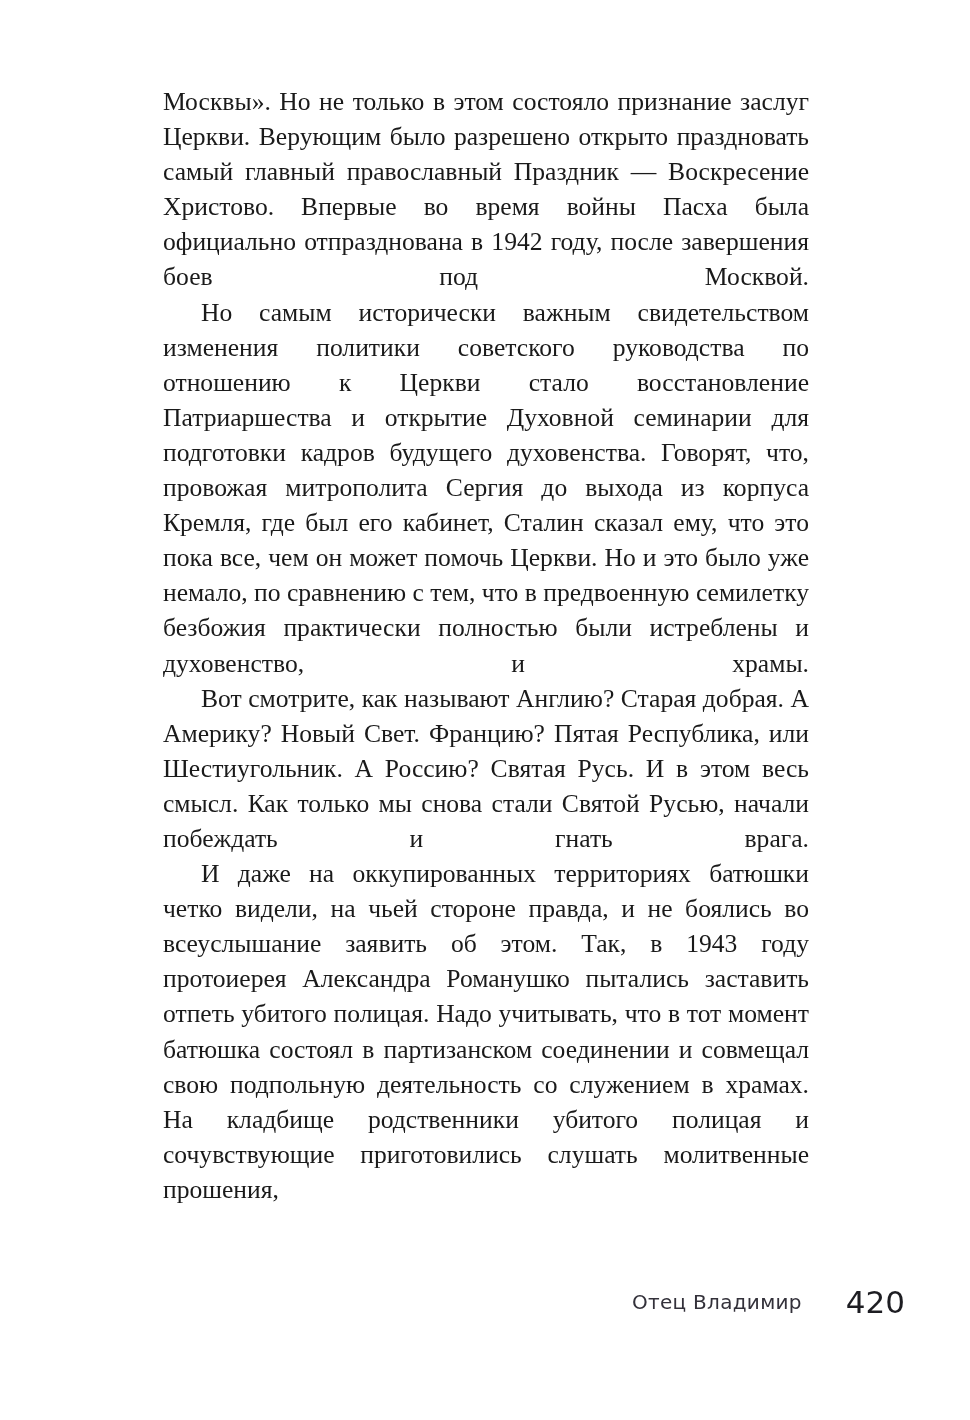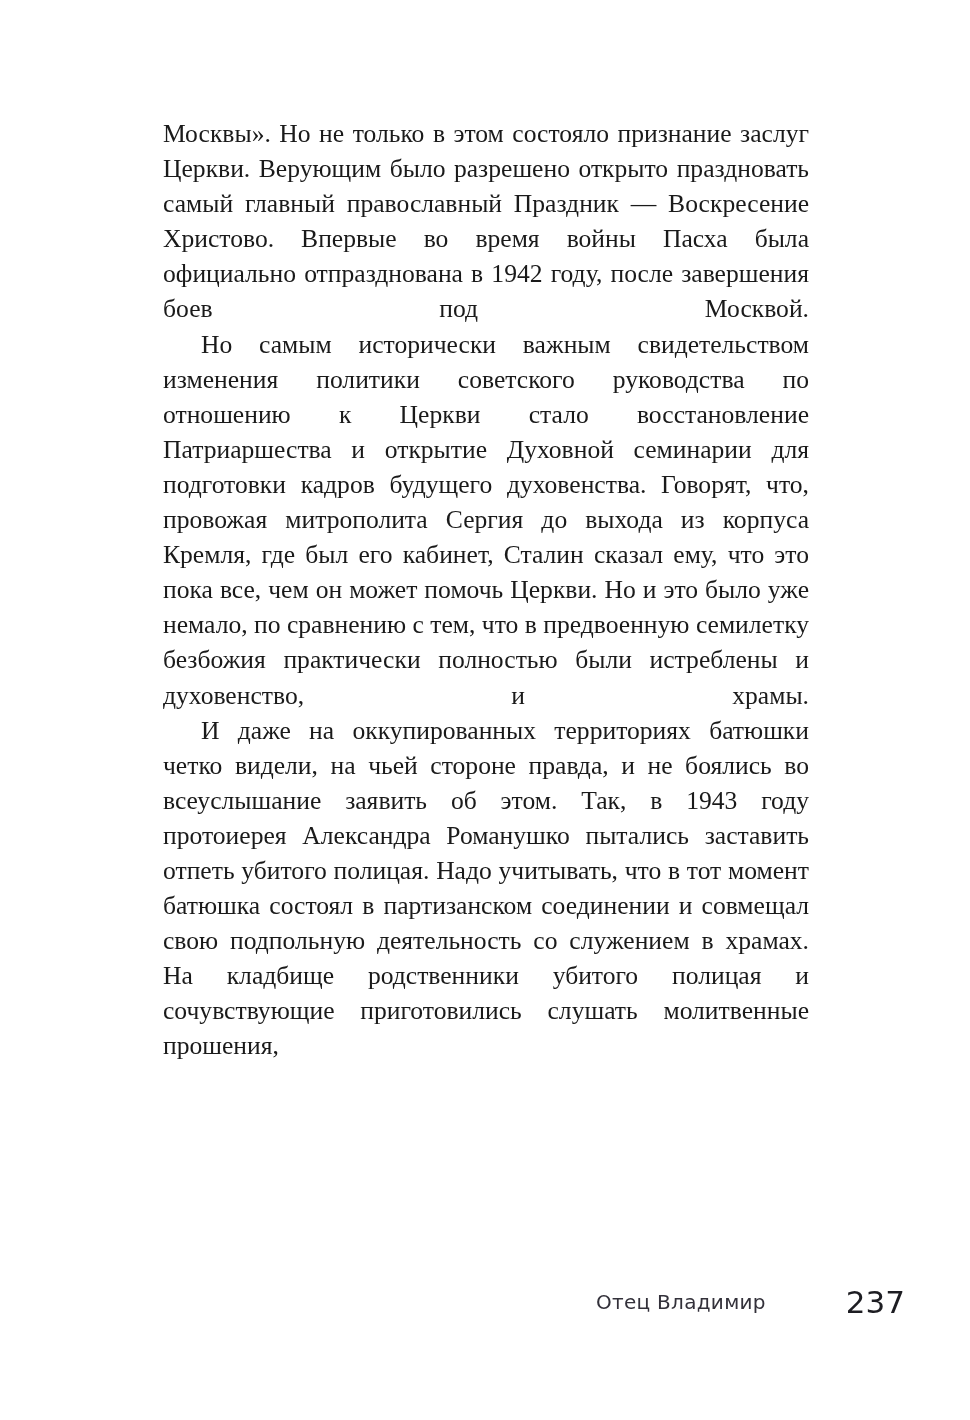--- a/index.html
+++ b/index.html
@@ -35,42 +35,41 @@
     text-align: justify;
     text-justify: inter-word;
     text-indent: 38px;
     -webkit-hyphens: none;
     hyphens: none;
     word-spacing: 0px;
   }
 
   .para.no-indent {
     text-indent: 0;
-    margin-top: 32px;
   }
 
   
   .para:last-child {
     text-align-last: left;
     font-family: Liberation Serif, serif;
   }
 
   .para.force-justify-last {
     text-align-last: justify;
   }
 
   .footer {
     position: absolute;
     left: 163px;
     top: 1283px;
     width: 742px;
     display: flex;
     align-items: baseline;
     justify-content: flex-end;
-    gap: 80px;
+    gap: 44px;
   }
 
   .running-head {
     font-family: "DejaVu Sans", "Liberation Sans", sans-serif;
     font-size: 20px;
     letter-spacing: 0.3px;
     color: #33313a;
     white-space: nowrap;
   }
 
@@ -85,21 +84,22 @@
   }
 </style>
 </head>
 <body>
 
 <div class="page">
 
   <div class="text-block">
     <p class="para no-indent force-justify-last">Москвы». Но не только в этом состояло признание заслуг Церкви. Верующим было разрешено открыто праздновать самый главный православный Праздник — Воскресение Христово. Впервые во время войны Пасха была официально отпразднована в 1942 году, после завершения боев под Москвой.</p>
     <p class="para force-justify-last">Но самым исторически важным свидетельством изменения политики советского руководства по отношению к Церкви стало восстановление Патриаршества и открытие Духовной семинарии для подготовки кадров будущего духовенства. Говорят, что, провожая митрополита Сергия до выхода из корпуса Кремля, где был его кабинет, Сталин сказал ему, что это пока все, чем он может помочь Церкви. Но и это было уже немало, по сравнению с тем, что в предвоенную семилетку безбожия практически полностью были истреблены и духовенство, и храмы.</p>
+    <p class="para force-justify-last">Вот смотрите, как называют Англию? Старая добрая. А Америку? Новый Свет. Францию? Пятая Республика, или Шестиугольник. А Россию? Святая Русь. И в этом весь смысл. Как только мы снова стали Святой Русью, начали побеждать и гнать врага.</p>
     <p class="para force-justify-last">И даже на оккупированных территориях батюшки четко видели, на чьей стороне правда, и не боялись во всеуслышание заявить об этом. Так, в 1943 году протоиерея Александра Романушко пытались заставить отпеть убитого полицая. Надо учитывать, что в тот момент батюшка состоял в партизанском соединении и совмещал свою подпольную деятельность со служением в храмах. На кладбище родственники убитого полицая и сочувствующие приготовились слушать молитвенные прошения,</p>
   </div>
 
   <div class="footer">
     <span class="running-head">Отец Владимир</span>
-    <span class="page-number">237</span>
+    <span class="page-number">420</span>
   </div>
 
 </div>
 
 </body></html>

